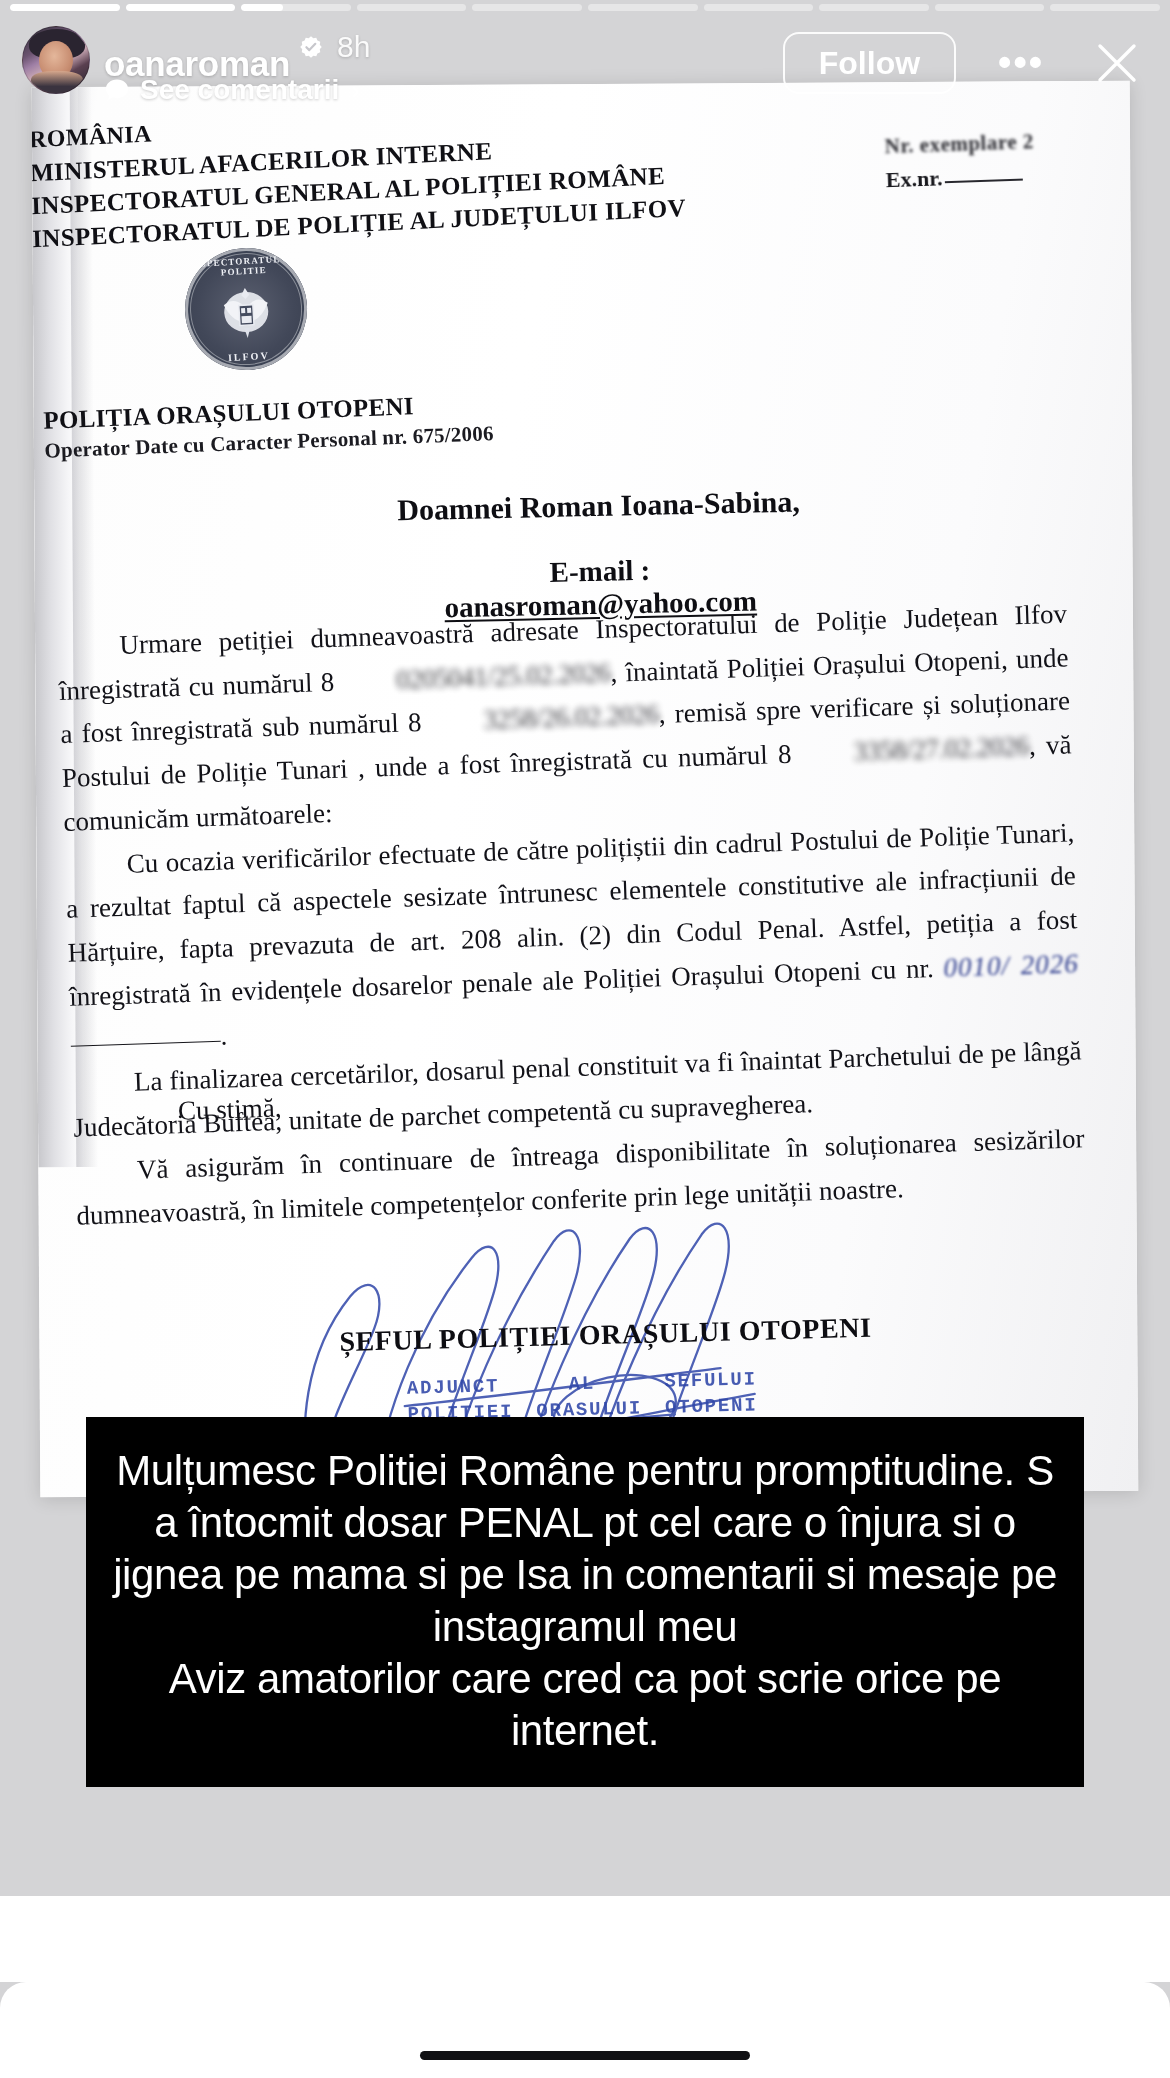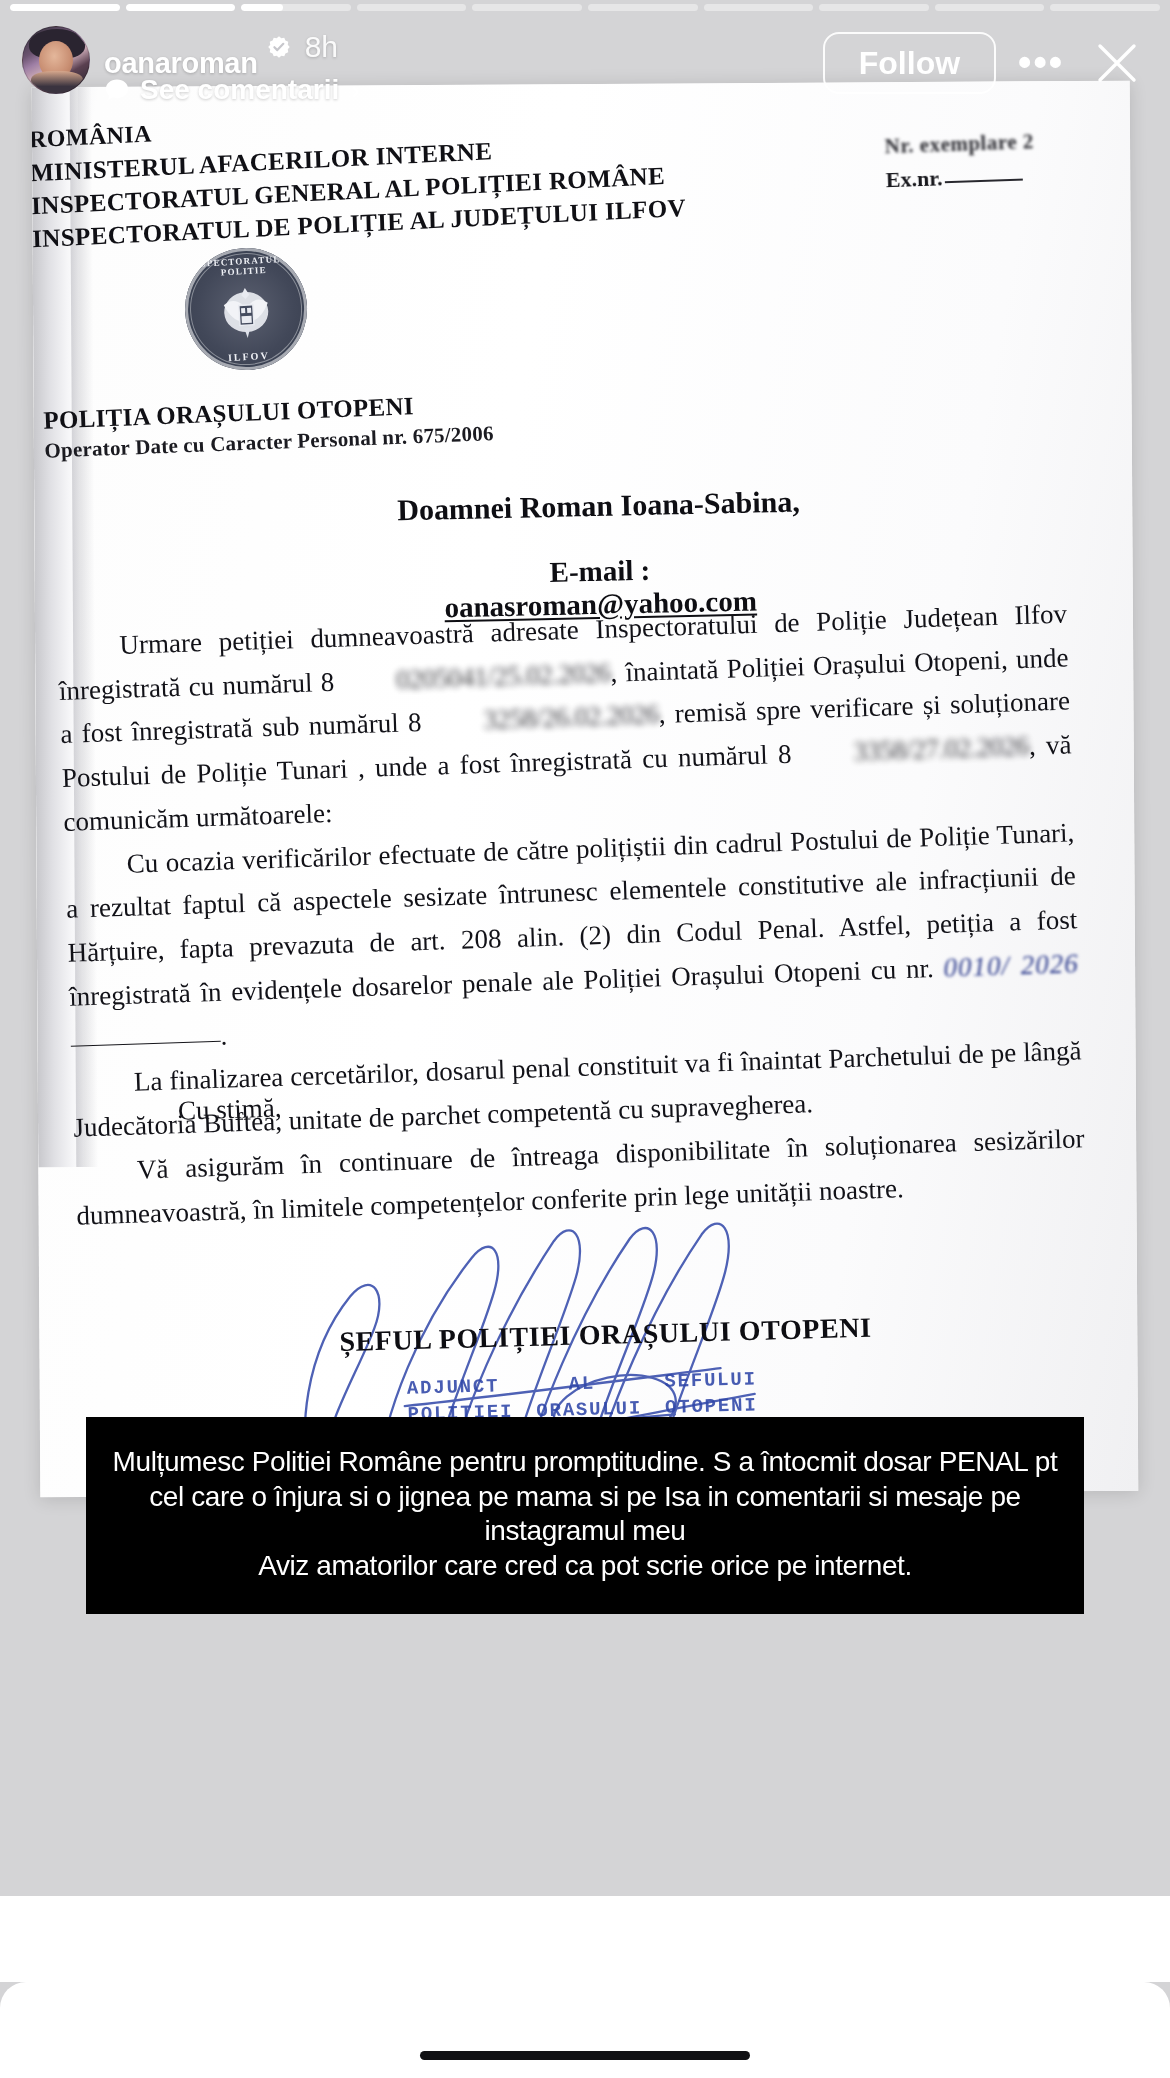--- a/index.html
+++ b/index.html
@@ -89,21 +89,21 @@
     padding-top: 2px;
   }
   #header-line1 {
     display: flex;
     align-items: center;
     gap: 9px;
     height: 42px;
   }
   #username {
     color: #ffffff;
-    font-size: 29px;
+    font-size: 35px;
     font-weight: bold;
     letter-spacing: -0.3px;
     text-shadow: 0 1px 3px rgba(0,0,0,0.22);
     line-height: 1;
     margin-top: 32px;
   }
   #verified-badge {
     width: 24px; height: 24px;
     flex: 0 0 24px;
     position: relative;
@@ -138,21 +138,21 @@
   #translation-chevron {
     color: rgba(255,255,255,0.88);
     font-size: 25px;
     line-height: 1;
     margin-left: 2px;
   }
 
   #header-actions {
     display: flex;
     align-items: center;
-    gap: 0;
+    gap: 20px;
     flex: 0 0 auto;
     margin-top: 8px;
   }
   #follow-button {
     border: 2px solid rgba(255,255,255,0.92);
     border-radius: 16px;
     color: #ffffff;
     font-size: 32px;
     font-weight: bold;
     padding: 13px 34px;
@@ -446,21 +446,21 @@
     left: 86px;
     top: 1417px;
     width: 998px;
     background: #000000;
     padding: 28px 18px 30px 18px;
     z-index: 30;
   }
   #caption-text {
     color: #ffffff;
     font-family: "Liberation Sans", sans-serif;
-    font-size: 28px;
+    font-size: 42px;
     line-height: 1.24;
     text-align: center;
     white-space: pre-line;
     letter-spacing: -0.4px;
   }
 
   
   #bottom-strip {
     position: absolute;
     left: 0; right: 0; bottom: 0;

